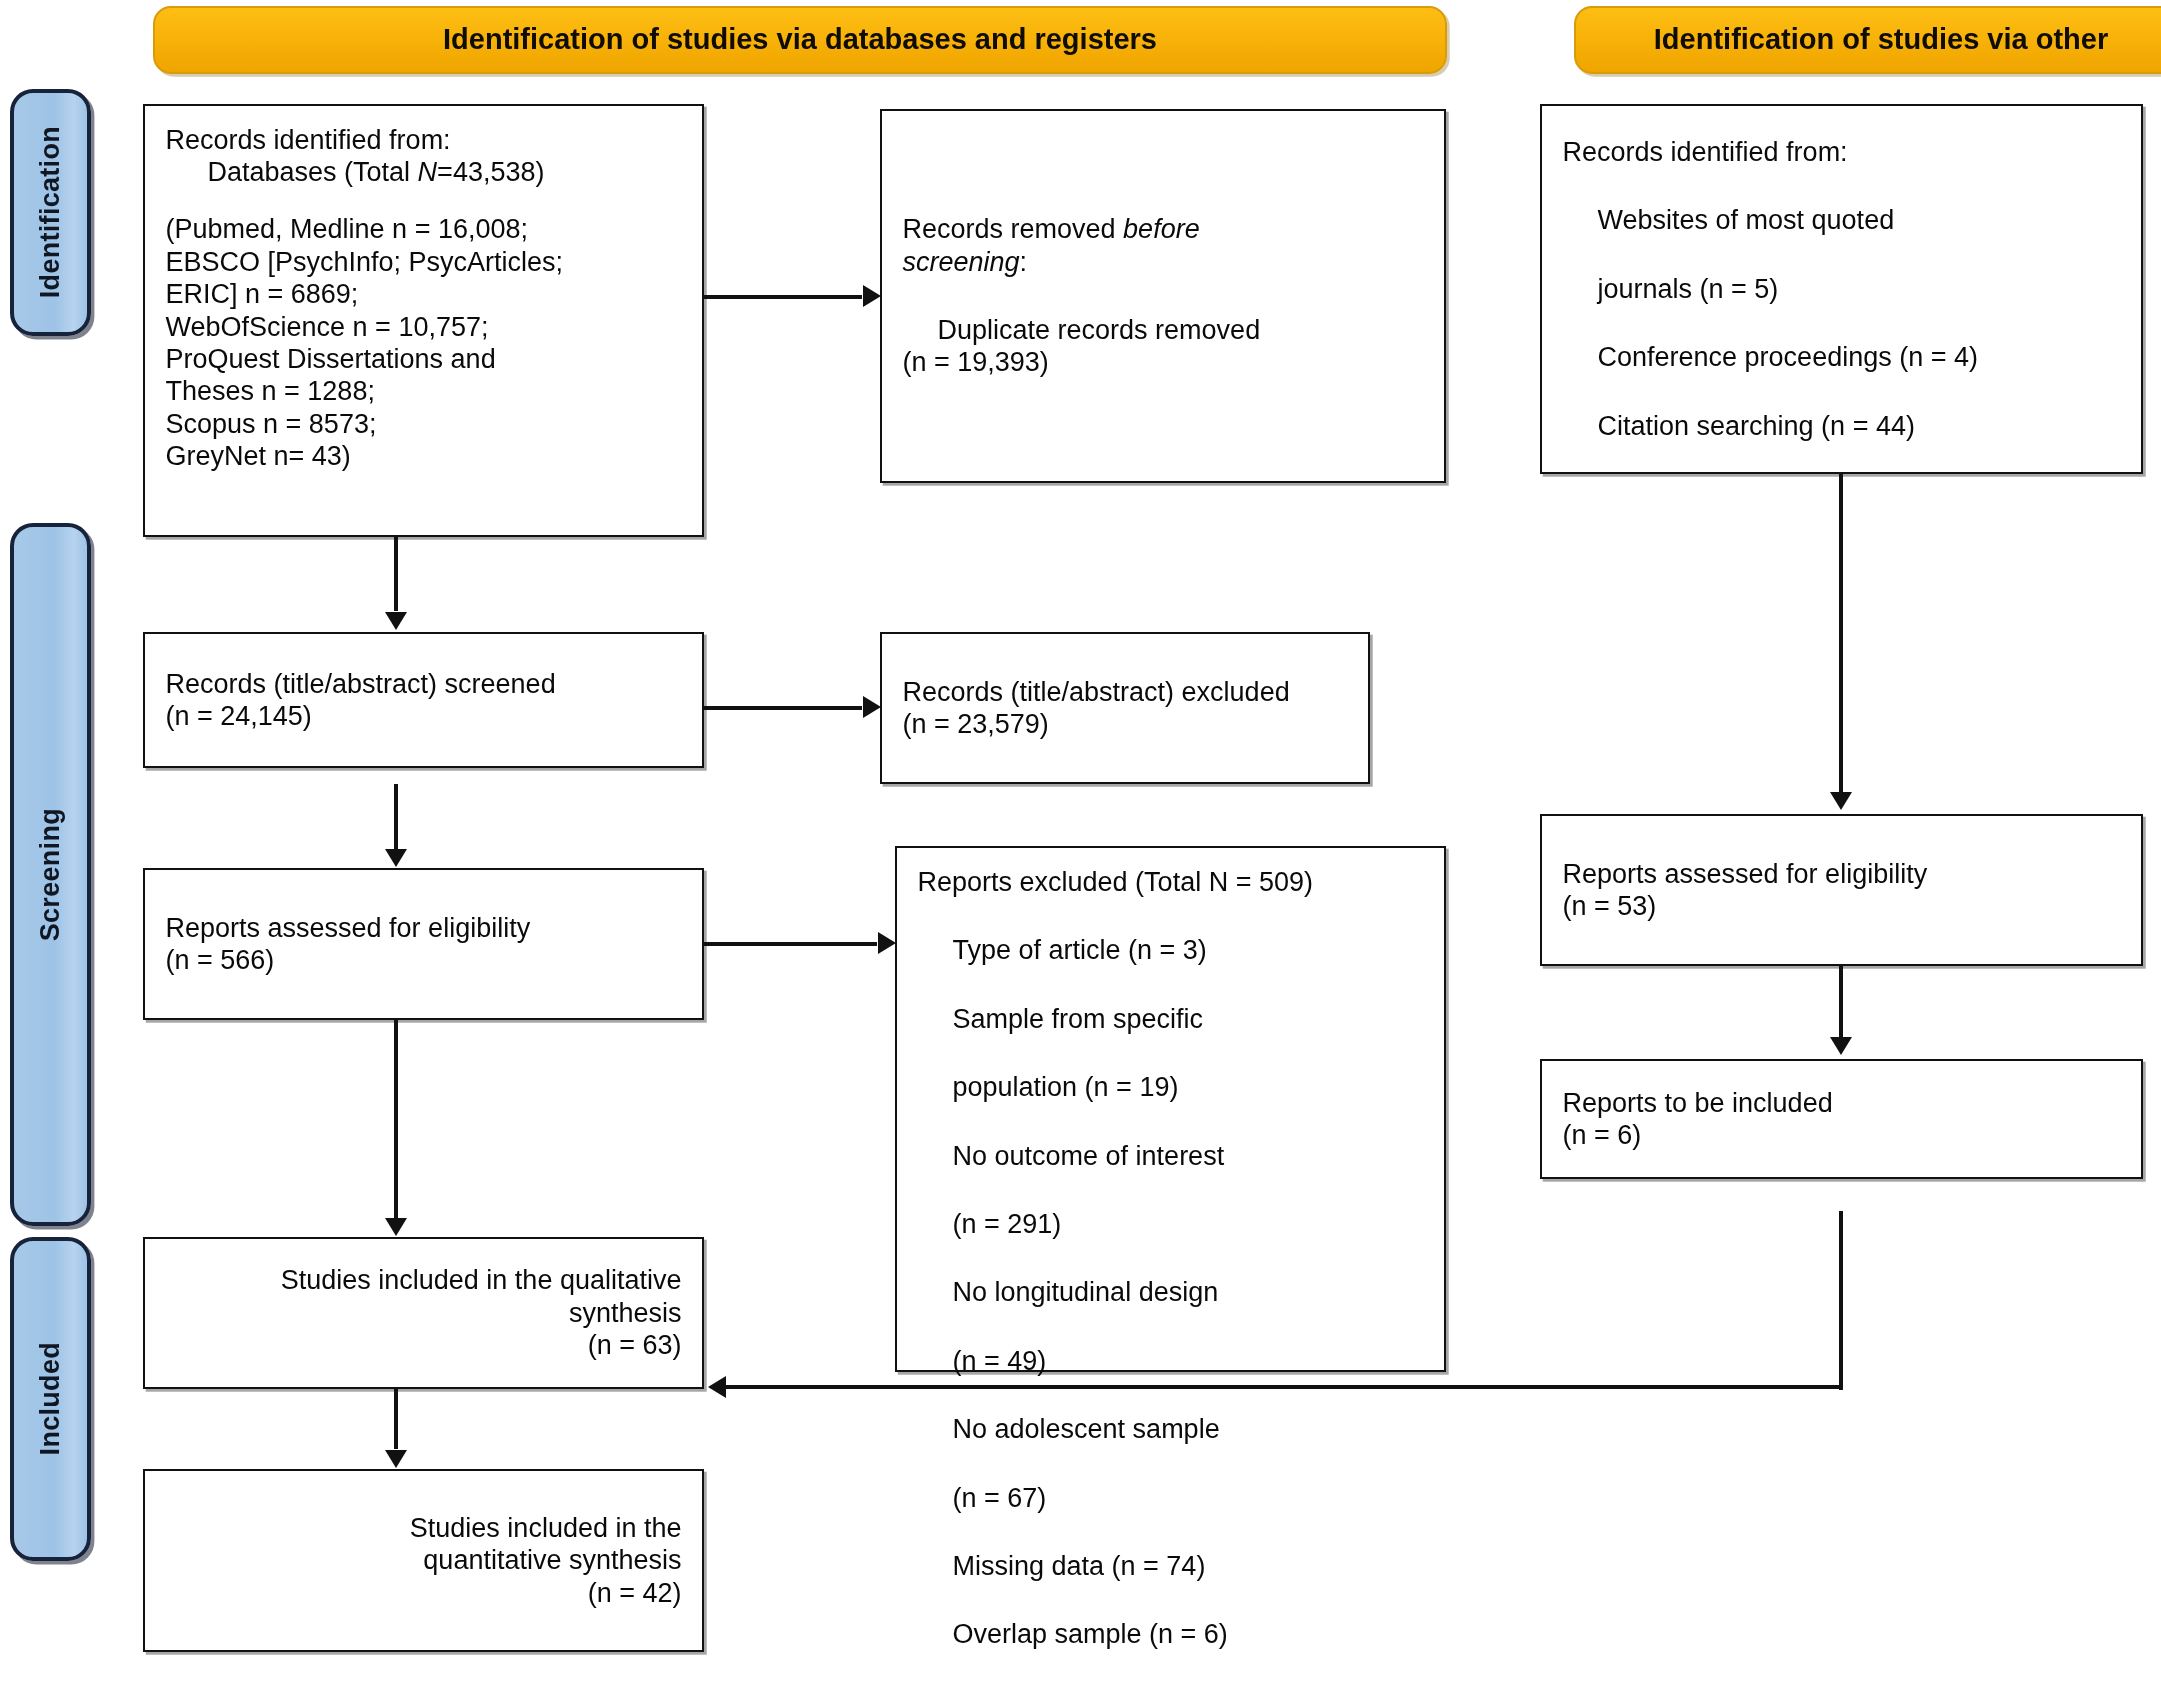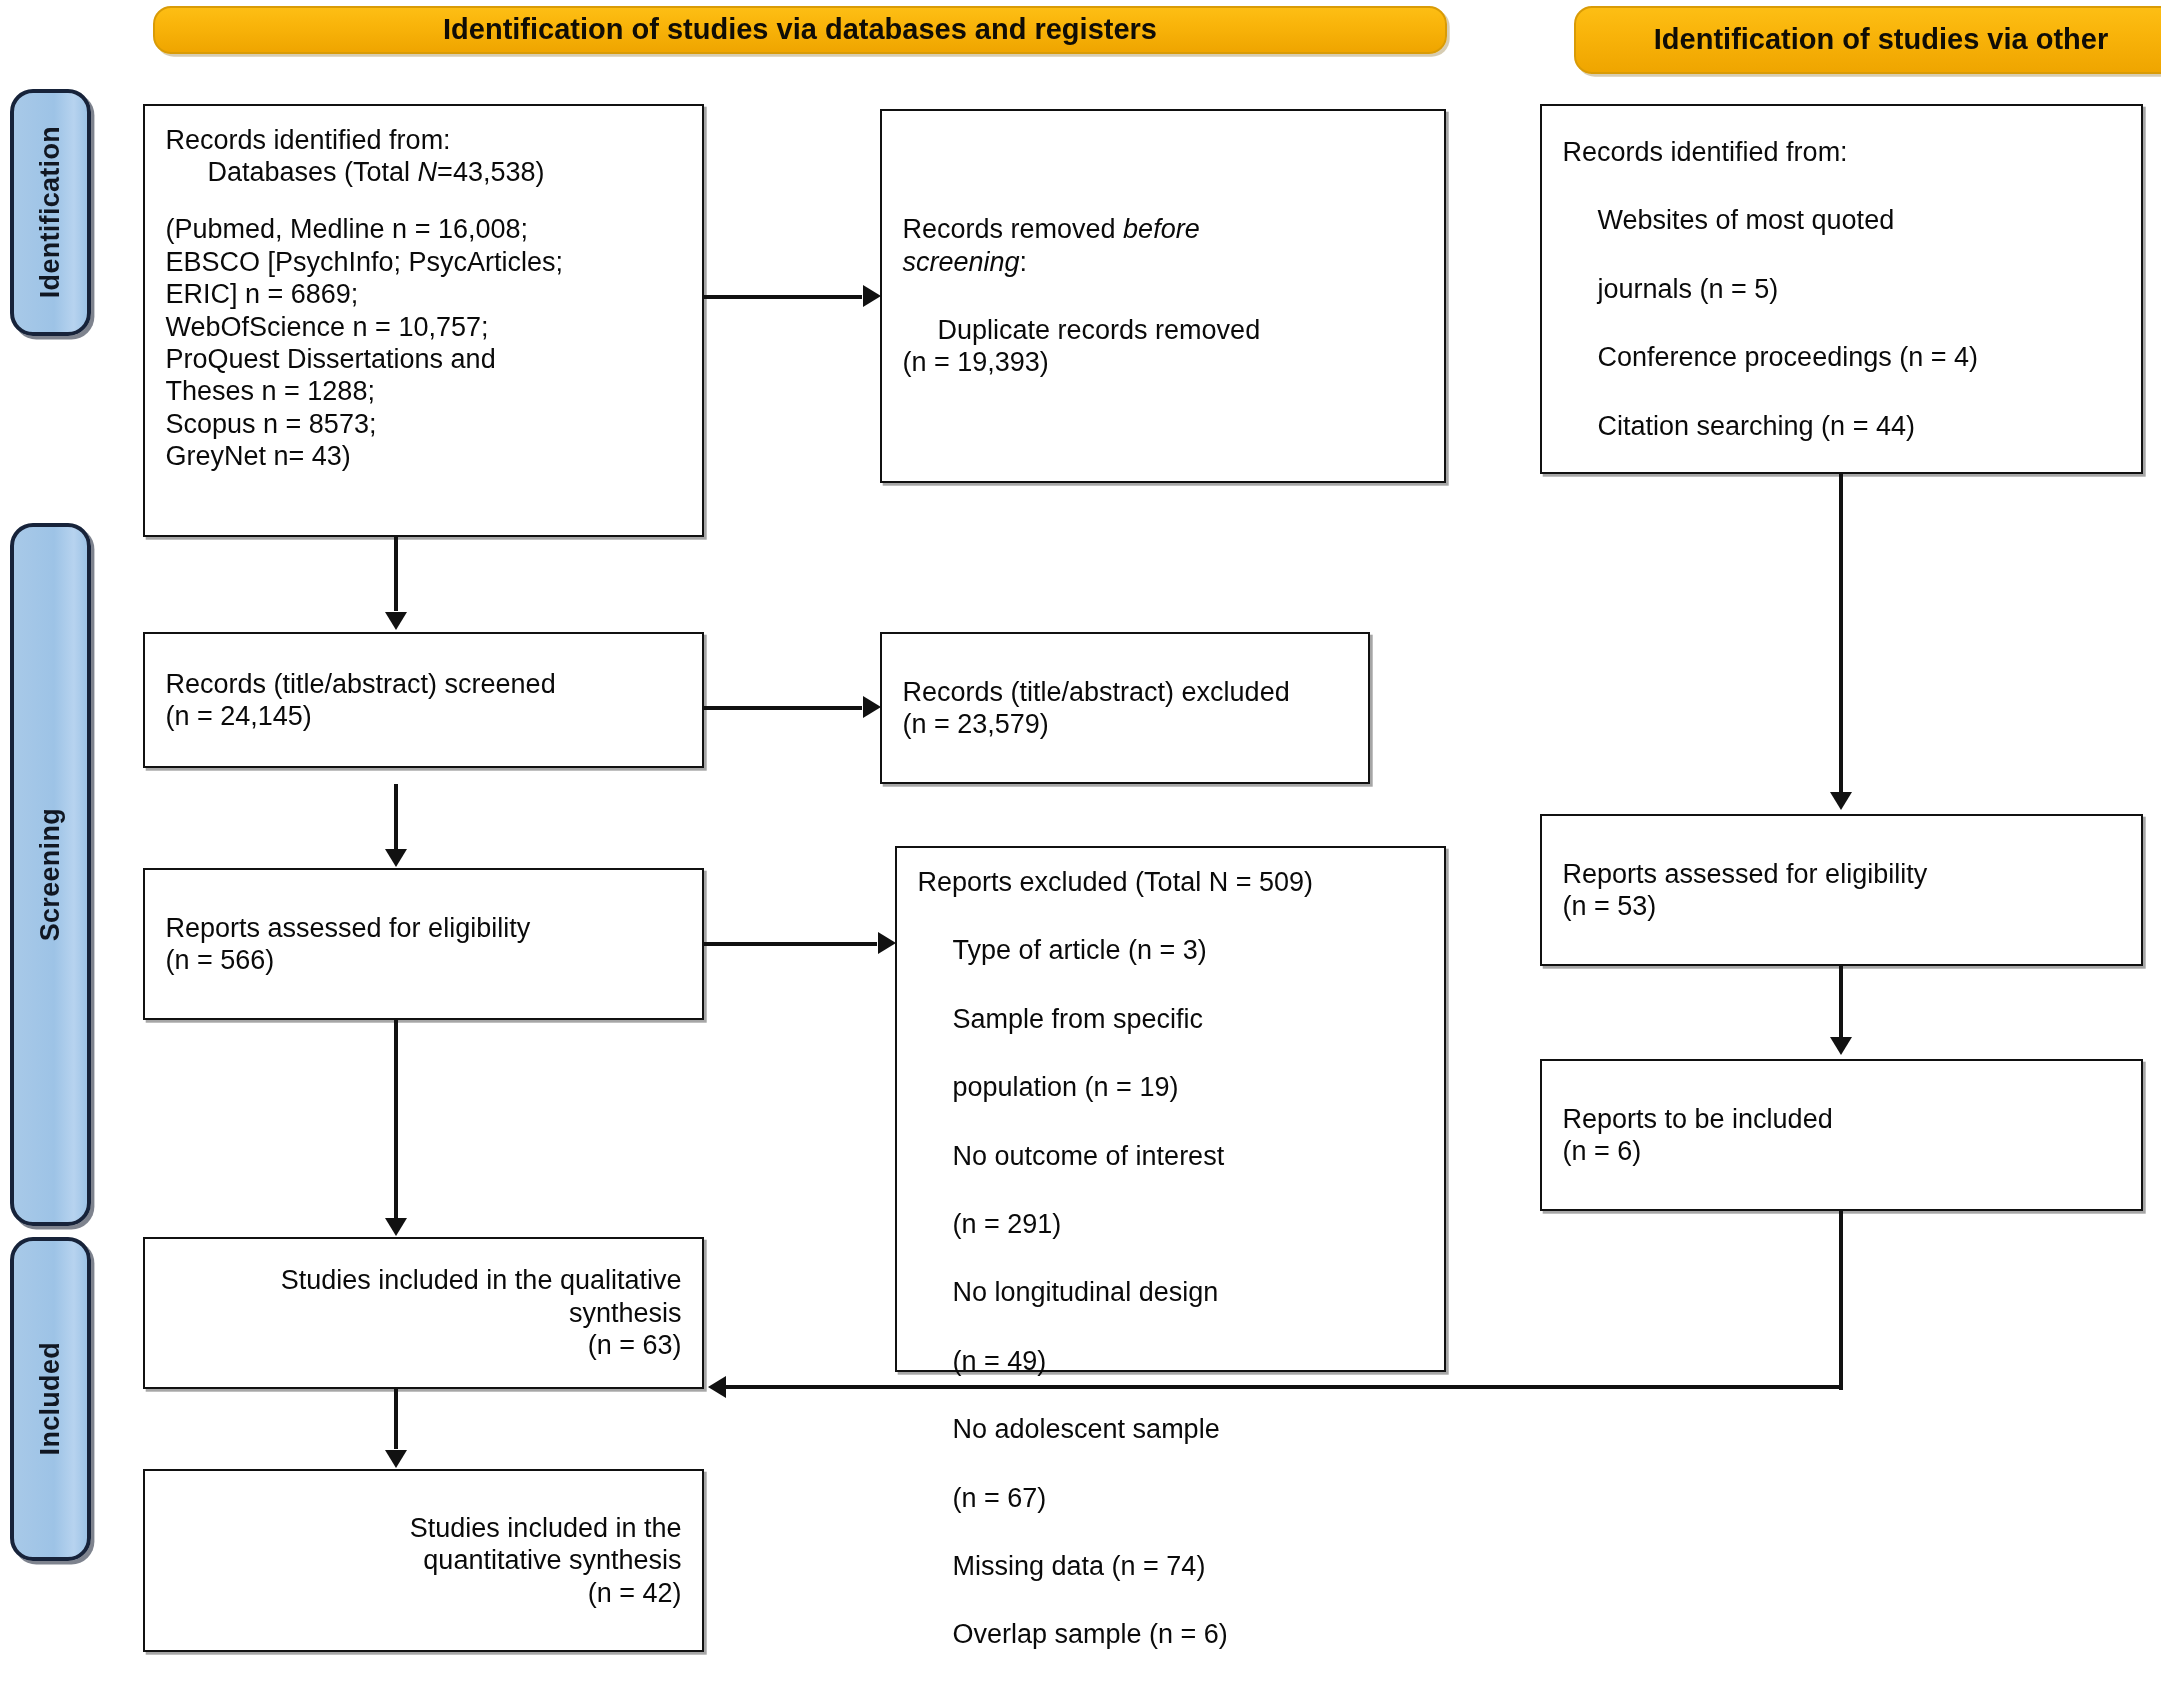--- a/index.html
+++ b/index.html
@@ -114,21 +114,21 @@
   </div>
 
   <div class="phase" style="left:9.6px;top:523px;width:81px;height:703px;">
     <span>Screening</span>
   </div>
 
   <div class="phase" style="left:9.6px;top:1237px;width:81px;height:324px;">
     <span>Included</span>
   </div>
 
-  <div class="banner" style="left:153px;top:5.5px;width:1294px;height:48px;">
+  <div class="banner" style="left:153px;top:5.5px;width:1294px;height:68px;">
     <span>Identification of studies via databases and registers</span>
   </div>
 
   <div class="banner" style="left:1574px;top:5.5px;width:614px;height:68px;">
     <span>Identification of studies via other</span>
   </div>
 
   <div class="box vtop" style="left:143px;top:104px;width:561px;height:433px;">
     <div class="line">Records identified from:</div>
     <div class="line ind"><span>Databases (Total </span><em>N</em><span>=43,538)</span></div>
@@ -198,21 +198,21 @@
     <div class="line ind2">journals (n = 5)</div>
     <div class="line ind2">Conference proceedings (n = 4)</div>
     <div class="line ind2">Citation searching (n = 44)</div>
   </div>
 
   <div class="box" style="left:1540px;top:814px;width:603px;height:152px;">
     <div class="line">Reports assessed for eligibility</div>
     <div class="line">(n = 53)</div>
   </div>
 
-  <div class="box" style="left:1540px;top:1059px;width:603px;height:152px;">
+  <div class="box" style="left:1540px;top:1059px;width:603px;height:120px;">
     <div class="line">Reports to be included</div>
     <div class="line">(n = 6)</div>
   </div>
 
   <div class="conn v" style="left:394px;top:536px;height:75px;"></div>
   <div class="arrowhead down" style="left:385px;top:612px;"></div>
 
   <div class="conn h" style="left:704px;top:295px;width:158px;"></div>
   <div class="arrowhead right" style="left:863px;top:285px;"></div>
 

